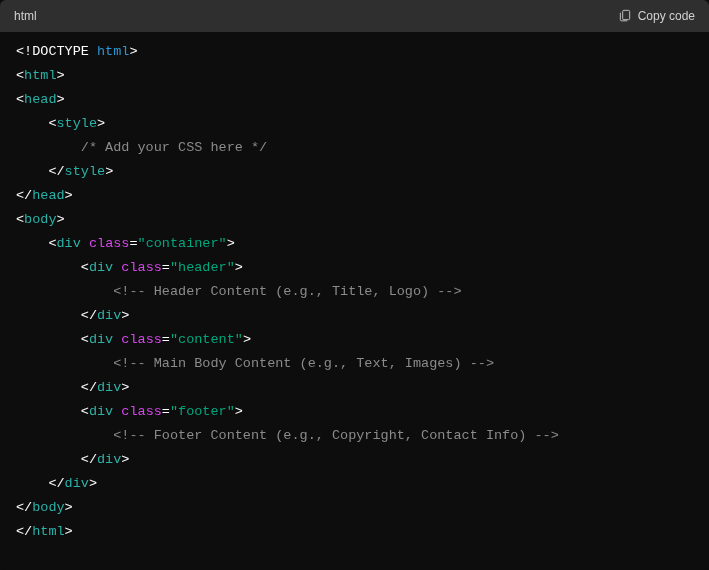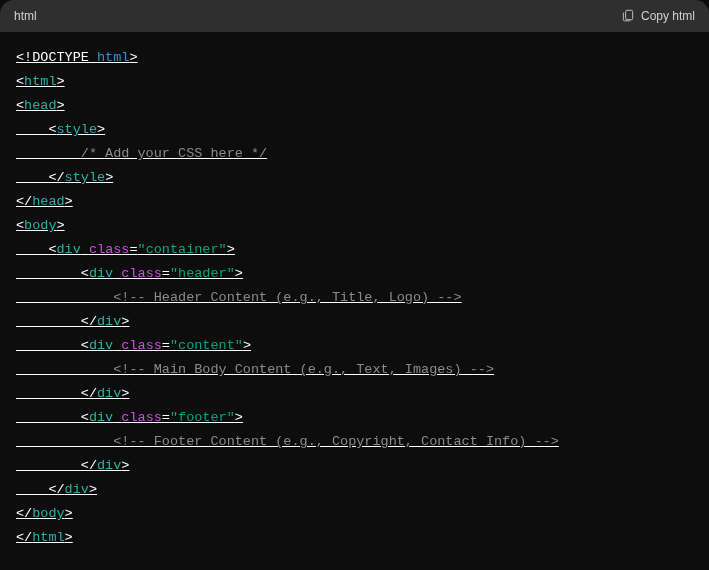--- a/index.html
+++ b/index.html
@@ -12,21 +12,21 @@
       height: 570px;
       background: #0d0d0d;
       font-family: "Consolas", "Monaco", "Courier New", monospace;
       font-size: 13px;
       overflow: hidden;
     }
     .code-block {
       width: 100%;
       height: 100%;
       background: #0d0d0d;
-      border-radius: 14px;
+      border-radius: 6px;
       overflow: hidden;
     }
     .header-bar {
       display: flex;
       justify-content: space-between;
       align-items: center;
       background: #2f2f2f;
       padding: 6px 14px;
       height: 32px;
     }
@@ -47,26 +47,25 @@
       font-family: -apple-system, BlinkMacSystemFont, "Segoe UI", sans-serif;
     }
     .copy-button svg {
       width: 14px;
       height: 14px;
       stroke: #d1d1d1;
       fill: none;
       stroke-width: 1.5;
     }
     .code-content {
-      padding: 14px 16px;
+      padding: 8px 16px;
       line-height: 24px;
       white-space: pre;
       color: #fff;
       font-size: 13.5px;
-      text-decoration: underline;
     }
     .tok-white { color: #ffffff; }
     .tok-blue { color: #2e95d3; }
     .tok-teal { color: #2bb2a8; }
     .tok-pink { color: #d946ef; }
     .tok-green { color: #00a67d; }
     .tok-gray { color: #8b8b8b; }
   </style>
 </head>
 <body>
@@ -74,17 +73,17 @@
 <div class="code-block">
   <div class="header-bar">
     <span class="lang-label">html</span>
     <button class="copy-button">
       <span>
         <svg viewBox="0 0 24 24">
             <rect x="8" y="4" width="12" height="16" rx="2"></rect>
             <path d="M4 8v12a2 2 0 0 0 2 2h10"></path>
           </svg>
       </span>
-      <span>Copy html</span>
+      <span>Copy code</span>
     </button>
   </div>
   <div class="code-content" id="code-content"><div><span class="tok-white">&lt;!DOCTYPE </span><span class="tok-blue">html</span><span class="tok-white">&gt;</span></div><div><span class="tok-white">&lt;</span><span class="tok-teal">html</span><span class="tok-white">&gt;</span></div><div><span class="tok-white">&lt;</span><span class="tok-teal">head</span><span class="tok-white">&gt;</span></div><div><span class="tok-white">    &lt;</span><span class="tok-teal">style</span><span class="tok-white">&gt;</span></div><div><span class="tok-gray">        /* Add your CSS here */</span></div><div><span class="tok-white">    &lt;/</span><span class="tok-teal">style</span><span class="tok-white">&gt;</span></div><div><span class="tok-white">&lt;/</span><span class="tok-teal">head</span><span class="tok-white">&gt;</span></div><div><span class="tok-white">&lt;</span><span class="tok-teal">body</span><span class="tok-white">&gt;</span></div><div><span class="tok-white">    &lt;</span><span class="tok-teal">div</span><span class="tok-white"> </span><span class="tok-pink">class</span><span class="tok-white">=</span><span class="tok-green">"container"</span><span class="tok-white">&gt;</span></div><div><span class="tok-white">        &lt;</span><span class="tok-teal">div</span><span class="tok-white"> </span><span class="tok-pink">class</span><span class="tok-white">=</span><span class="tok-green">"header"</span><span class="tok-white">&gt;</span></div><div><span class="tok-gray">            &lt;!-- Header Content (e.g., Title, Logo) --&gt;</span></div><div><span class="tok-white">        &lt;/</span><span class="tok-teal">div</span><span class="tok-white">&gt;</span></div><div><span class="tok-white">        &lt;</span><span class="tok-teal">div</span><span class="tok-white"> </span><span class="tok-pink">class</span><span class="tok-white">=</span><span class="tok-green">"content"</span><span class="tok-white">&gt;</span></div><div><span class="tok-gray">            &lt;!-- Main Body Content (e.g., Text, Images) --&gt;</span></div><div><span class="tok-white">        &lt;/</span><span class="tok-teal">div</span><span class="tok-white">&gt;</span></div><div><span class="tok-white">        &lt;</span><span class="tok-teal">div</span><span class="tok-white"> </span><span class="tok-pink">class</span><span class="tok-white">=</span><span class="tok-green">"footer"</span><span class="tok-white">&gt;</span></div><div><span class="tok-gray">            &lt;!-- Footer Content (e.g., Copyright, Contact Info) --&gt;</span></div><div><span class="tok-white">        &lt;/</span><span class="tok-teal">div</span><span class="tok-white">&gt;</span></div><div><span class="tok-white">    &lt;/</span><span class="tok-teal">div</span><span class="tok-white">&gt;</span></div><div><span class="tok-white">&lt;/</span><span class="tok-teal">body</span><span class="tok-white">&gt;</span></div><div><span class="tok-white">&lt;/</span><span class="tok-teal">html</span><span class="tok-white">&gt;</span></div></div>
 </div>
 
 </body></html>

